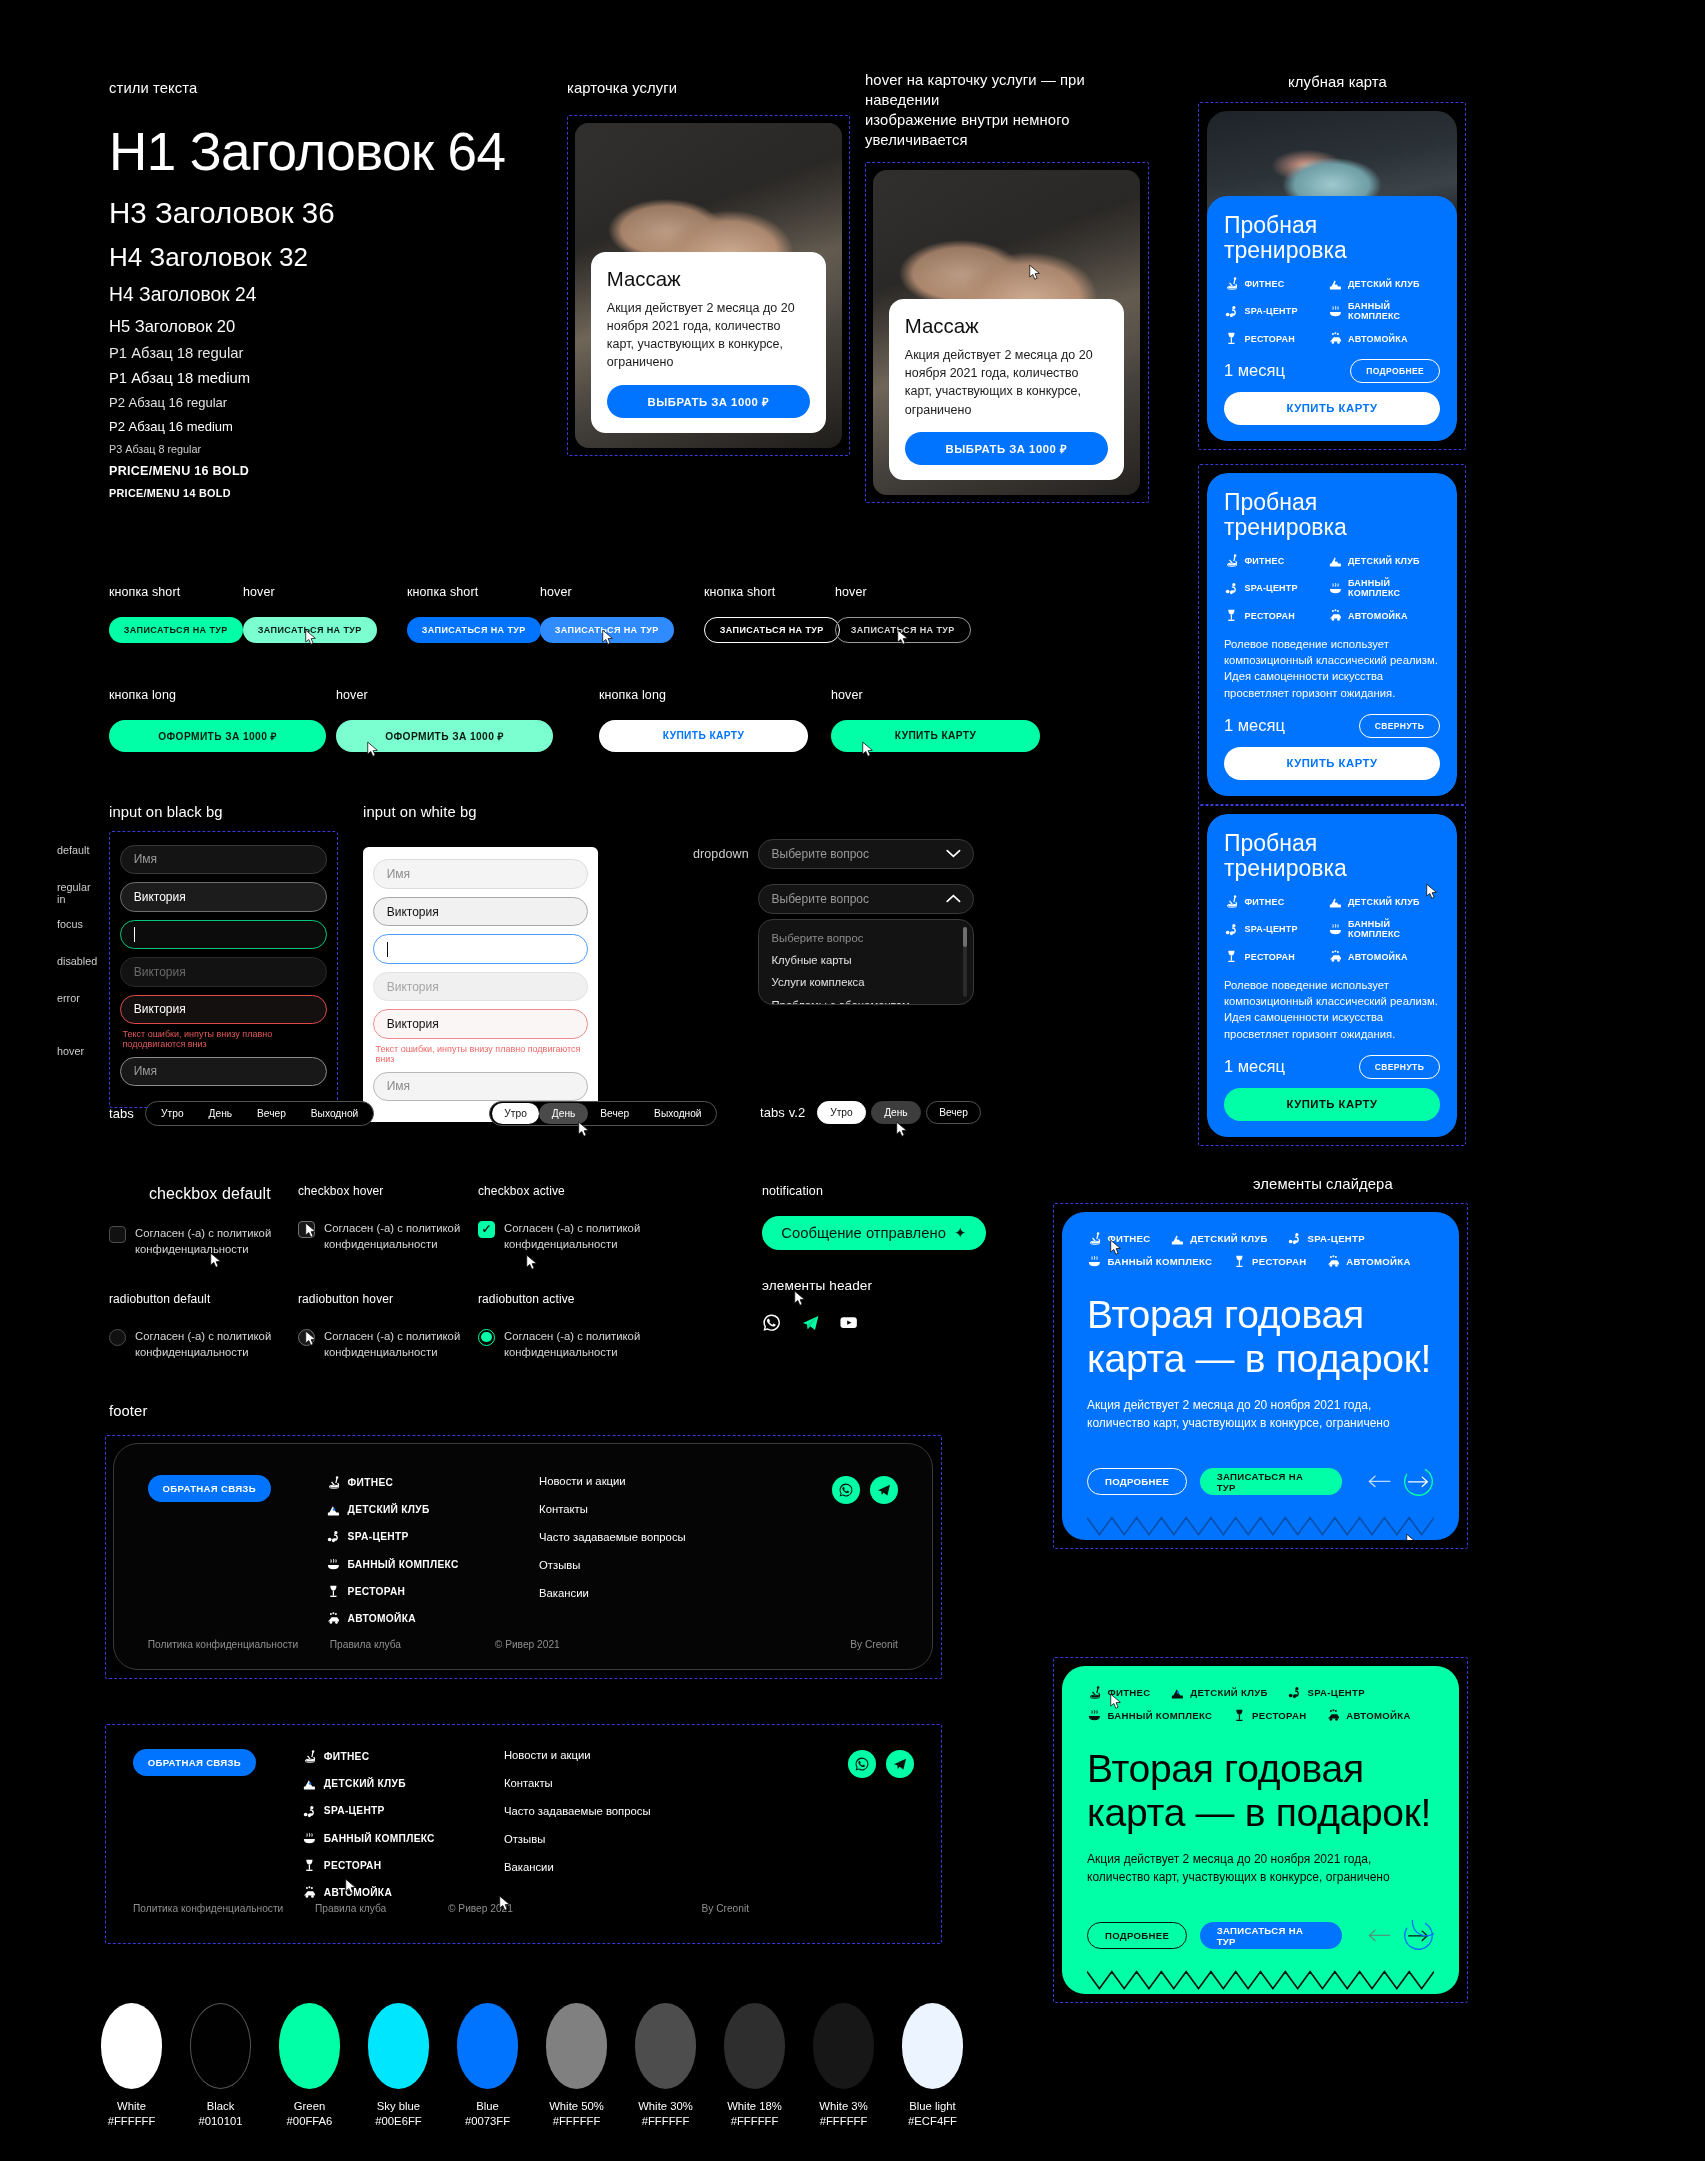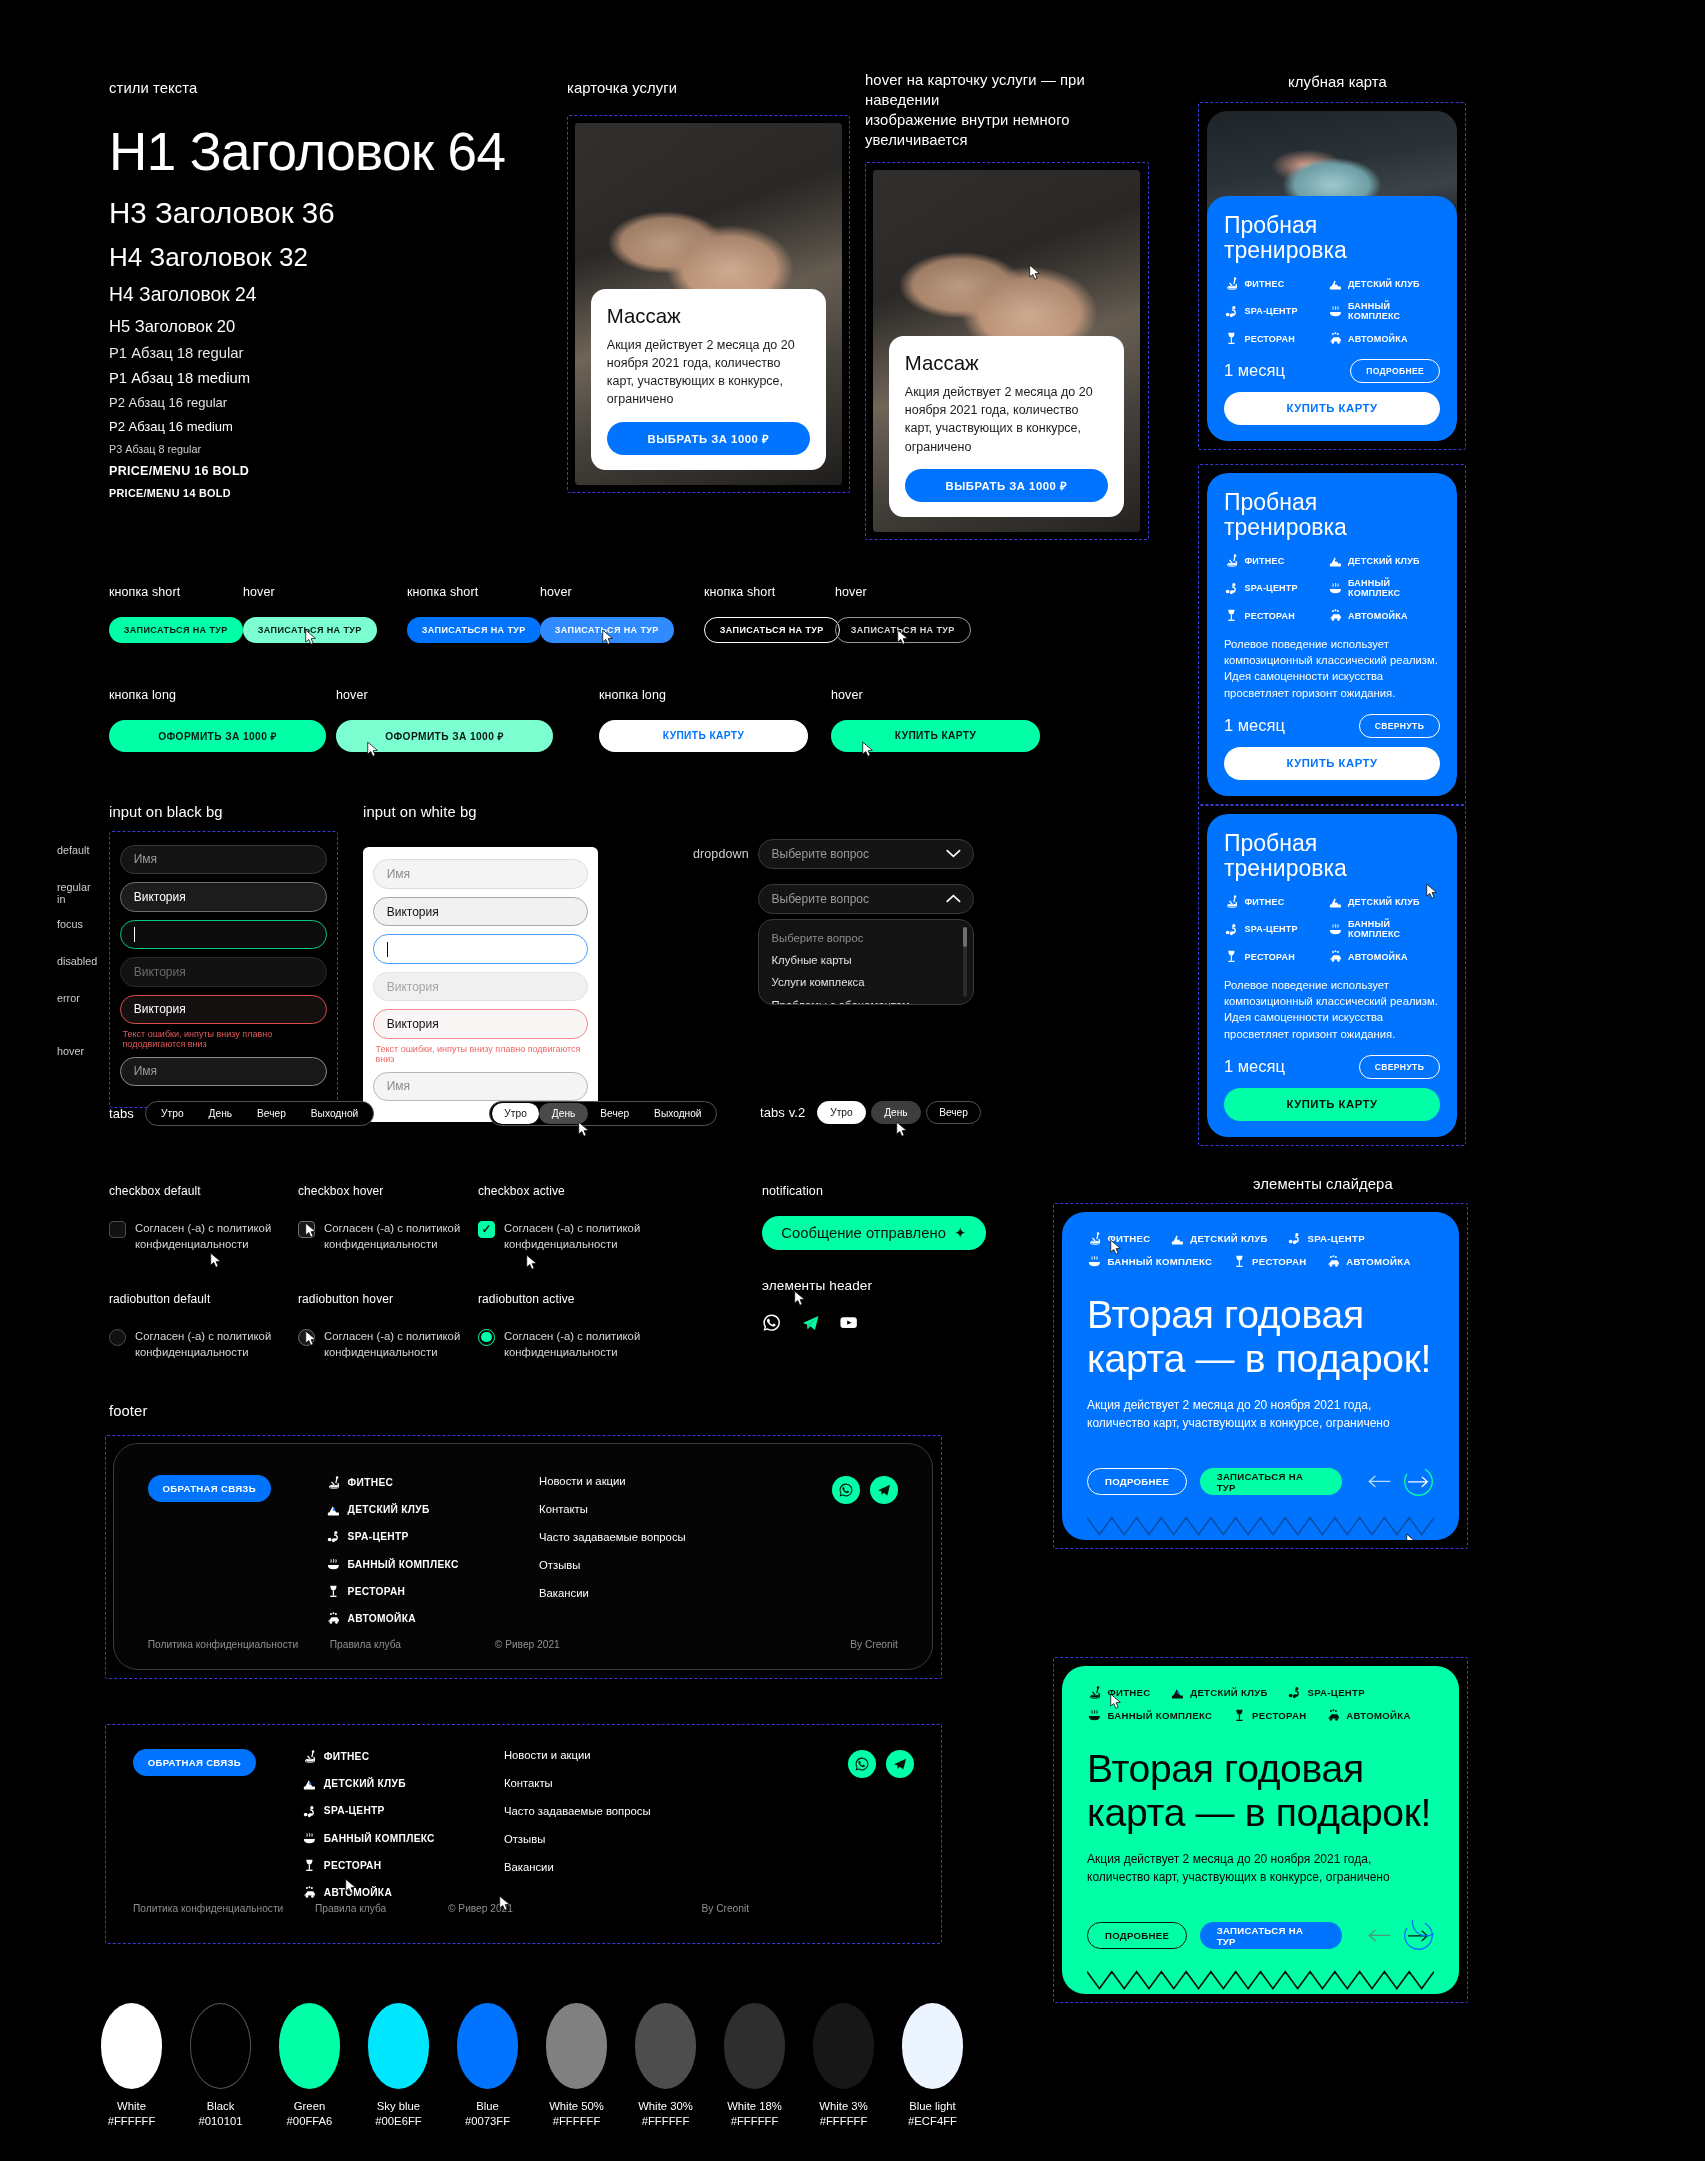--- a/index.html
+++ b/index.html
@@ -39,22 +39,22 @@
   .t-p1m { font-size: 14.8px; font-weight: 500; }
   .t-p2r { font-size: 13px; font-weight: 400; color: #e2e2e2; }
   .t-p2m { font-size: 13px; font-weight: 500; }
   .t-p3r { font-size: 10.8px; font-weight: 400; color: #cfcfcf; }
   .t-pm16 { font-size: 12.5px; font-weight: 700; letter-spacing: 0.3px; }
   .t-pm14 { font-size: 10.8px; font-weight: 700; letter-spacing: 0.3px; }
 
   
   .svc-wrap { width: 267px; }
   .svc-card {
-    position: relative; width: 100%; height: 362px;
-    border-radius: 4px; overflow: hidden; background: #181614; text-decoration: underline;
+    position: relative; width: 100%; height: 325px;
+    border-radius: 14px; overflow: hidden; background: #181614; text-decoration: underline;
   }
   .svc-photo {
     position: absolute; inset: 0;
     background:
       radial-gradient(ellipse 85px 57px at 58% 40%, #e8c0a2 0%, #cfa283 55%, transparent 75%),
       radial-gradient(ellipse 74px 40px at 34% 33%, #e3bb9c 0%, #c79b7c 60%, transparent 78%),
       radial-gradient(ellipse 68px 51px at 74% 56%, #b9926f 0%, transparent 70%),
       linear-gradient(160deg,#3c3a38 0%,#2b2927 30%,#6f6558 52%,#46423d 70%,#1f1d1b 100%);
   }
   .svc-photo.zoomed { transform: scale(1.07); }
@@ -675,21 +675,21 @@
       <div class="tab-chip white">Утро</div>
       <div class="tab-chip grey">День</div>
       <div class="tab-chip">Вечер</div>
     </div>
     <svg class="cursor" style="left:135px; top:20.4px;" viewBox="0 0 26 30">
         <path d="M3 2 L3 23 L8.5 18.5 L12 27 L16 25 L12.5 17 L20 16.5 Z" fill="#fff" stroke="#111" stroke-width="1.4"></path>
       </svg>
   </div>
 
   <div class="abs" style="left:109px; top:1183px;">
-    <div class="sec-label" style="font-size:12px;">checkbox default</div>
+    <div class="sec-label" style="font-size:16px;margin-left:40px;">checkbox default</div>
     <div class="cr-row" style="margin-top:21.6px;">
       <div class="cbox"></div>
       <div class="cr-label">Согласен (-а) с политикой конфиденциальности</div>
     </div>
   </div>
   <div class="abs" style="left:298px; top:1183px;">
     <div class="sec-label" style="font-size:12px;">checkbox hover</div>
     <div class="cr-row" style="margin-top:21.6px;">
       <div class="cbox hover"></div>
       <div class="cr-label">Согласен (-а) с политикой конфиденциальности</div>

